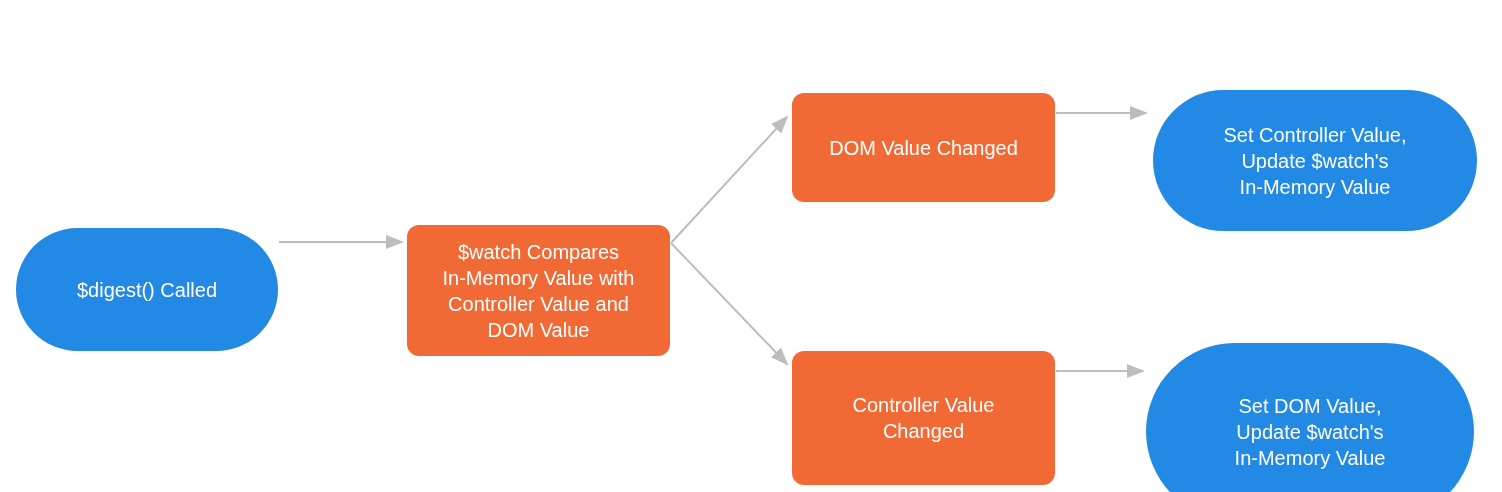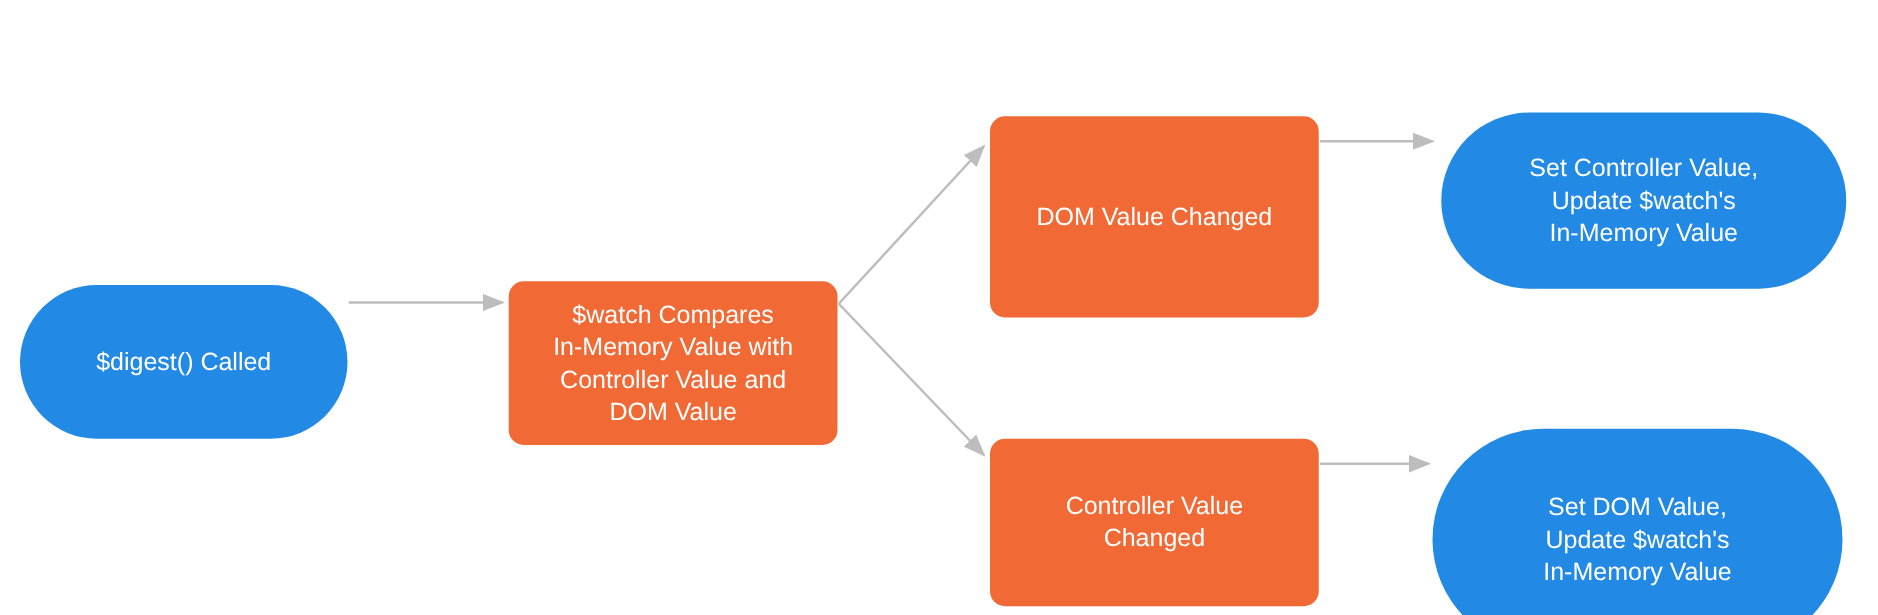--- a/index.html
+++ b/index.html
@@ -44,21 +44,21 @@
     background: #2289E4;
     border-radius: 999px;
   }
   .process {
     background: #F16A35;
     border-radius: 12px;
   }
   
   #node-digest-called       { left: 16px;   top: 180px; width: 262px; height: 123px; }
   #node-watch-compares      { left: 407px;  top: 177px; width: 263px; height: 131px; }
-  #node-dom-value-changed   { left: 792px;  top: 45px;  width: 263px; height: 161px; }
+  #node-dom-value-changed   { left: 792px;  top: 45px;  width: 263px; height: 109px; }
   #node-controller-value-changed { left: 792px; top: 303px; width: 263px; height: 134px; }
   #node-set-controller-value{ left: 1153px; top: 42px;  width: 324px; height: 141px; }
   #node-set-dom-value       { left: 1146px; top: 295px; width: 328px; height: 177px; }
 </style>
 </head>
 <body>
 
 <div class="canvas">
 
   <svg class="edges-layer" width="1502" height="492" viewBox="0 0 1502 492" xmlns="http://www.w3.org/2000/svg">

